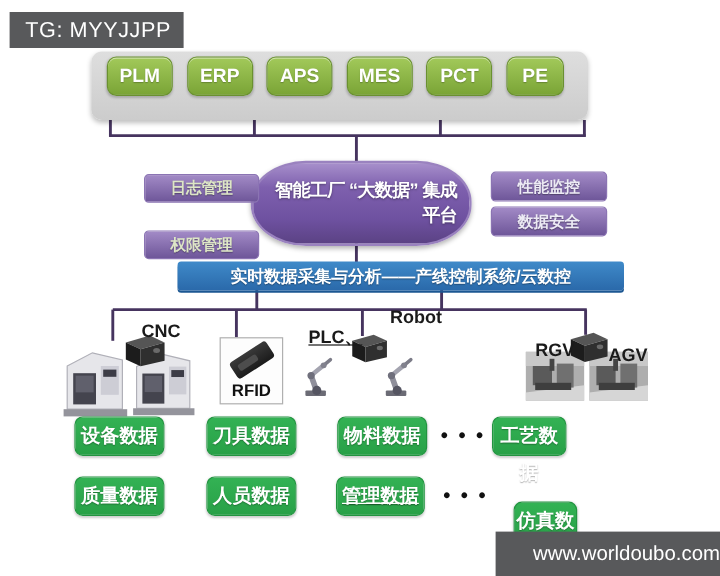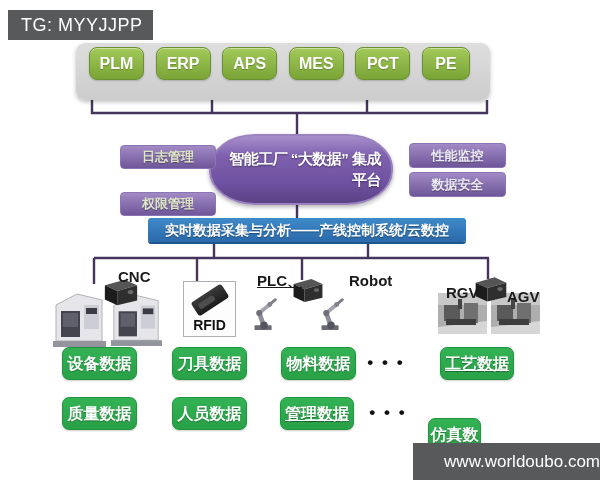--- a/index.html
+++ b/index.html
@@ -60,21 +60,21 @@
     background:linear-gradient(180deg,#a28ac6,#6e5699);
     border:1px solid #8b74b3;box-sizing:border-box;
     font-size:13px;font-weight:bold;text-align:center;line-height:22px;
     text-shadow:0 1px 1px rgba(0,0,0,.35);z-index:4;
   }
   .module.left{color:#dde6c6;}
   .module.right{color:#eceaf4;width:97px;height:25px;line-height:23px;}
 
   
   .bus-bar{
-    left:148px;top:218px;width:318px;height:24px;border-radius:3px;
+    left:148px;top:218px;width:372px;height:24px;border-radius:3px;
     background:linear-gradient(180deg,#3f8ac9,#2a69aa);
     box-shadow:0 2px 0 #1c5792;
     color:#fff;font-weight:bold;font-size:14px;line-height:24px;text-align:center;
     text-shadow:0 1px 1px rgba(0,0,0,.35);z-index:4;
   }
 
   
   .dev-label{font-size:15px;font-weight:bold;color:#1a1a1a;z-index:6;}
 
   
@@ -185,21 +185,21 @@
     <div class="rfid-text">RFID</div>
   </div>
 
   <div class="abs dev-label" style="left:257px;top:272px;text-decoration:underline;">PLC、</div>
   <svg class="abs" style="left:291px;top:276px;z-index:5;" width="34" height="28" viewBox="0 0 40 32">
     <polygon points="3,9 24,3 37,9 16,15" fill="#555555"></polygon>
     <polygon points="3,9 16,15 16,30 3,24" fill="#1c1c1c"></polygon>
     <polygon points="16,15 37,9 37,25 16,30" fill="#2f2f2f"></polygon>
     <ellipse cx="30" cy="16" rx="3" ry="2.2" fill="#6a6a6a"></ellipse>
   </svg>
-  <div class="abs dev-label" style="left:325px;top:272px;margin-left:24px;">Robot</div>
+  <div class="abs dev-label" style="left:325px;top:256px;">Robot</div>
   <svg class="abs" style="left:244px;top:294px;z-index:2;" width="40" height="38" viewBox="0 0 40 40">
     <rect x="10" y="33" width="18" height="5" rx="1" fill="#6b6b75"></rect>
     <path d="M20 34 L15 20" stroke="#8f8f9b" stroke-width="5" stroke-linecap="round"></path>
     <path d="M15 20 L26 11" stroke="#a3a3af" stroke-width="4" stroke-linecap="round"></path>
     <path d="M26 11 L32 6" stroke="#7c7c88" stroke-width="3" stroke-linecap="round"></path>
     <circle cx="20" cy="33" r="4" fill="#555562"></circle>
     <circle cx="15" cy="20" r="3.2" fill="#6f6f7c"></circle>
     <circle cx="26" cy="11" r="2.6" fill="#82828e"></circle>
   </svg>
   <svg class="abs" style="left:311px;top:294px;z-index:2;" width="40" height="38" viewBox="0 0 40 40">
@@ -236,21 +236,21 @@
     <rect x="6" y="12" width="16" height="16" fill="#5a5a5a"></rect>
     <rect x="26" y="10" width="14" height="20" fill="#707070"></rect>
     <rect x="20" y="6" width="4" height="10" fill="#444444"></rect>
     <rect x="8" y="26" width="30" height="6" fill="#3e3e3e"></rect>
   </svg>
 
   <div class="abs dbox" style="left:62px;top:347px;width:75px;">设备数据</div>
   <div class="abs dbox" style="left:172px;top:347px;width:75px;">刀具数据</div>
   <div class="abs dbox" style="left:281px;top:347px;width:75px;">物料数据</div>
   <div class="abs dots" style="left:358px;top:353px;">• • •</div>
-  <div class="abs dbox" style="left:440px;top:347px;width:74px;text-decoration:underline;">工艺数据</div>
+  <div class="abs dbox" style="left:410px;top:347px;width:62px;">工艺数据</div>
 
   <div class="abs dbox" style="left:62px;top:397px;width:75px;">质量数据</div>
   <div class="abs dbox" style="left:172px;top:397px;width:75px;">人员数据</div>
   <div class="abs dbox" style="left:280px;top:397px;width:74px;text-decoration:underline;">管理数据</div>
   <div class="abs dots" style="left:360px;top:403px;">• • •</div>
   <div class="abs dbox" style="left:428px;top:418px;width:53px;">仿真数据</div>
 
 </div>
 
 </body></html>

